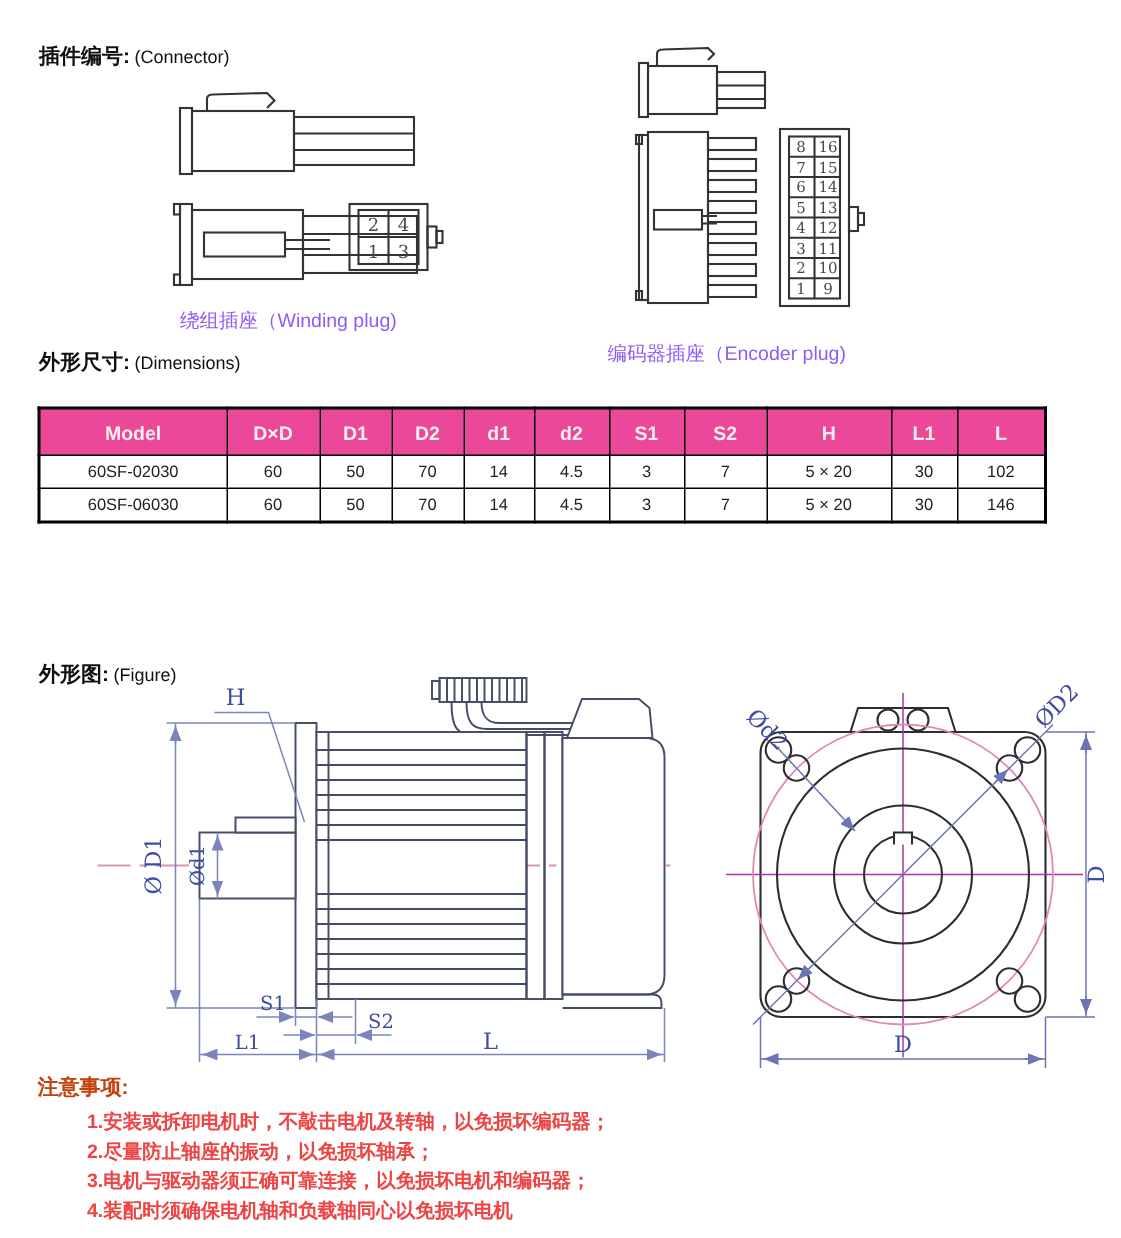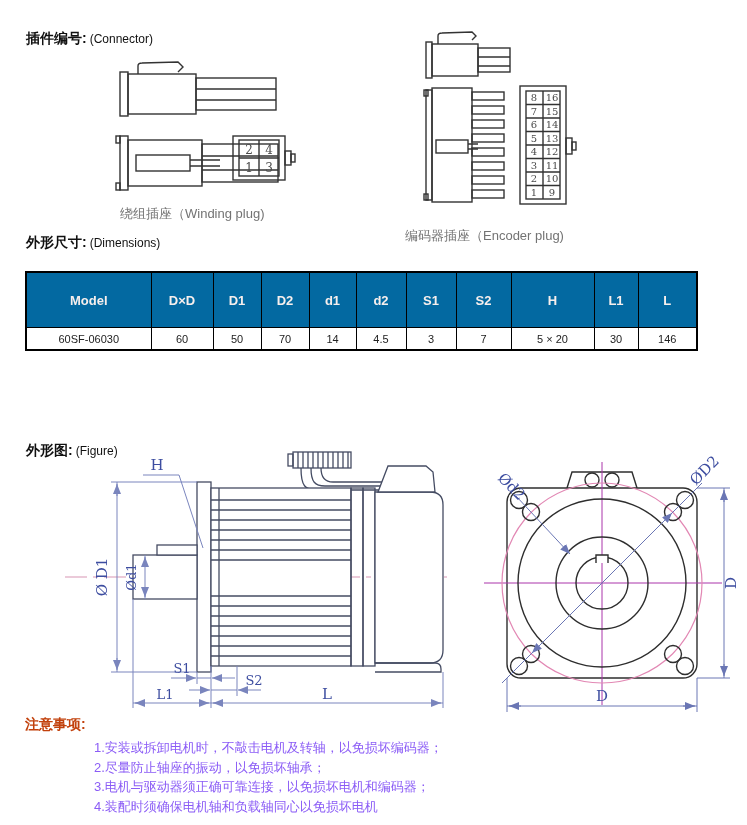--- a/index.html
+++ b/index.html
@@ -1,27 +1,27 @@
 <!DOCTYPE html>
 <html><head>
 <meta charset="utf-8">
 <style>
   html,body{margin:0;padding:0;}
   body{width:747px;height:825px;position:relative;background:#fff;overflow:hidden;
        font-family:"Liberation Sans",sans-serif;color:#1a1a1a;}
   .hd{position:absolute;white-space:nowrap;}
   .hd .cn{font-weight:bold;font-size:14px;color:#111;}
   .hd .en{font-size:12px;color:#111;margin-left:3px;}
-  .plug-label{position:absolute;font-size:13px;color:#737373;white-space:nowrap;}
+  .plug-label{position:absolute;font-size:13px;color:#8b5cf6;white-space:nowrap;}
   .plug-label .en{font-size:13px;}
 
   table.dims{position:absolute;left:25px;top:271px;width:671px;border-collapse:collapse;
              table-layout:fixed;border:2px solid #000;}
-  table.dims th{background:#0369a1;color:#f7efed;font-size:13px;font-weight:bold;
-                height:30px;border:1px solid #000;padding:12px;text-align:center;}
+  table.dims th{background:#ec4899;color:#f7efed;font-size:13px;font-weight:bold;
+                height:30px;border:1px solid #000;padding:0;text-align:center;}
   table.dims td{font-size:11px;color:#222;text-align:center;height:21px;
                 border:1px solid #000;padding:0;}
 
   svg{position:absolute;overflow:visible;}
   .blk{stroke:#333;stroke-width:1.4;fill:none;}
   .blkf{stroke:#333;stroke-width:1.4;fill:#fff;}
   .pinnum{font:12px "DejaVu Serif",serif;fill:#4a4a4a;text-anchor:middle;}
   .pinnum-sm{font:10px "DejaVu Serif",serif;fill:#4a4a4a;text-anchor:middle;}
 
   .mline{stroke:#454c63;stroke-width:1.3;fill:none;}
@@ -31,21 +31,21 @@
   .dimlbl{font:15px "DejaVu Serif",serif;fill:#3d4da0;text-anchor:middle;}
 
   .fblk{stroke:#2e2e2e;stroke-width:1.4;fill:none;}
   .fblkf{stroke:#2e2e2e;stroke-width:1.4;fill:#fff;}
   .cross{stroke:#aa35aa;stroke-width:1;fill:none;}
   .pinkc{stroke:#e288b4;stroke-width:1.2;fill:none;}
   .fdim{stroke:#6a76b4;stroke-width:1;fill:none;}
 
   .notes-head{position:absolute;left:25px;top:716px;font-size:14px;font-weight:bold;color:#c2410c;}
   .notes{position:absolute;left:58px;top:738px;width:560px;}
-  .notes div{font-size:13px;font-weight:normal;color:#8b5cf6;line-height:19.5px;white-space:nowrap;margin-left:36px;}
+  .notes div{font-size:13px;font-weight:bold;color:#ef4444;line-height:19.5px;white-space:nowrap;}
 </style>
 </head>
 <body>
 
 <div class="hd" style="left:26px;top:10px;margin-top:19px;">
   <span class="cn">插件编号:</span><span class="en">(Connector)</span>
 </div>
 
 <svg style="left:108px;top:56px;" width="215" height="150" viewBox="0 0 215 150">
   <path class="blk" d="M30,18 V10 Q30,7 34,7 L70,6 L75,11 L70,16"></path>
@@ -155,20 +155,33 @@
       <th>d2</th>
       <th>S1</th>
       <th>S2</th>
       <th>H</th>
       <th>L1</th>
       <th>L</th>
     </tr>
   </thead>
   <tbody>
     <tr>
+      <td>60SF-02030</td>
+        <td>60</td>
+        <td>50</td>
+        <td>70</td>
+        <td>14</td>
+        <td>4.5</td>
+        <td>3</td>
+        <td>7</td>
+        <td>5 × 20</td>
+        <td>30</td>
+        <td>102</td>
+    </tr>
+    <tr>
       <td>60SF-06030</td>
         <td>60</td>
         <td>50</td>
         <td>70</td>
         <td>14</td>
         <td>4.5</td>
         <td>3</td>
         <td>7</td>
         <td>5 × 20</td>
         <td>30</td>

